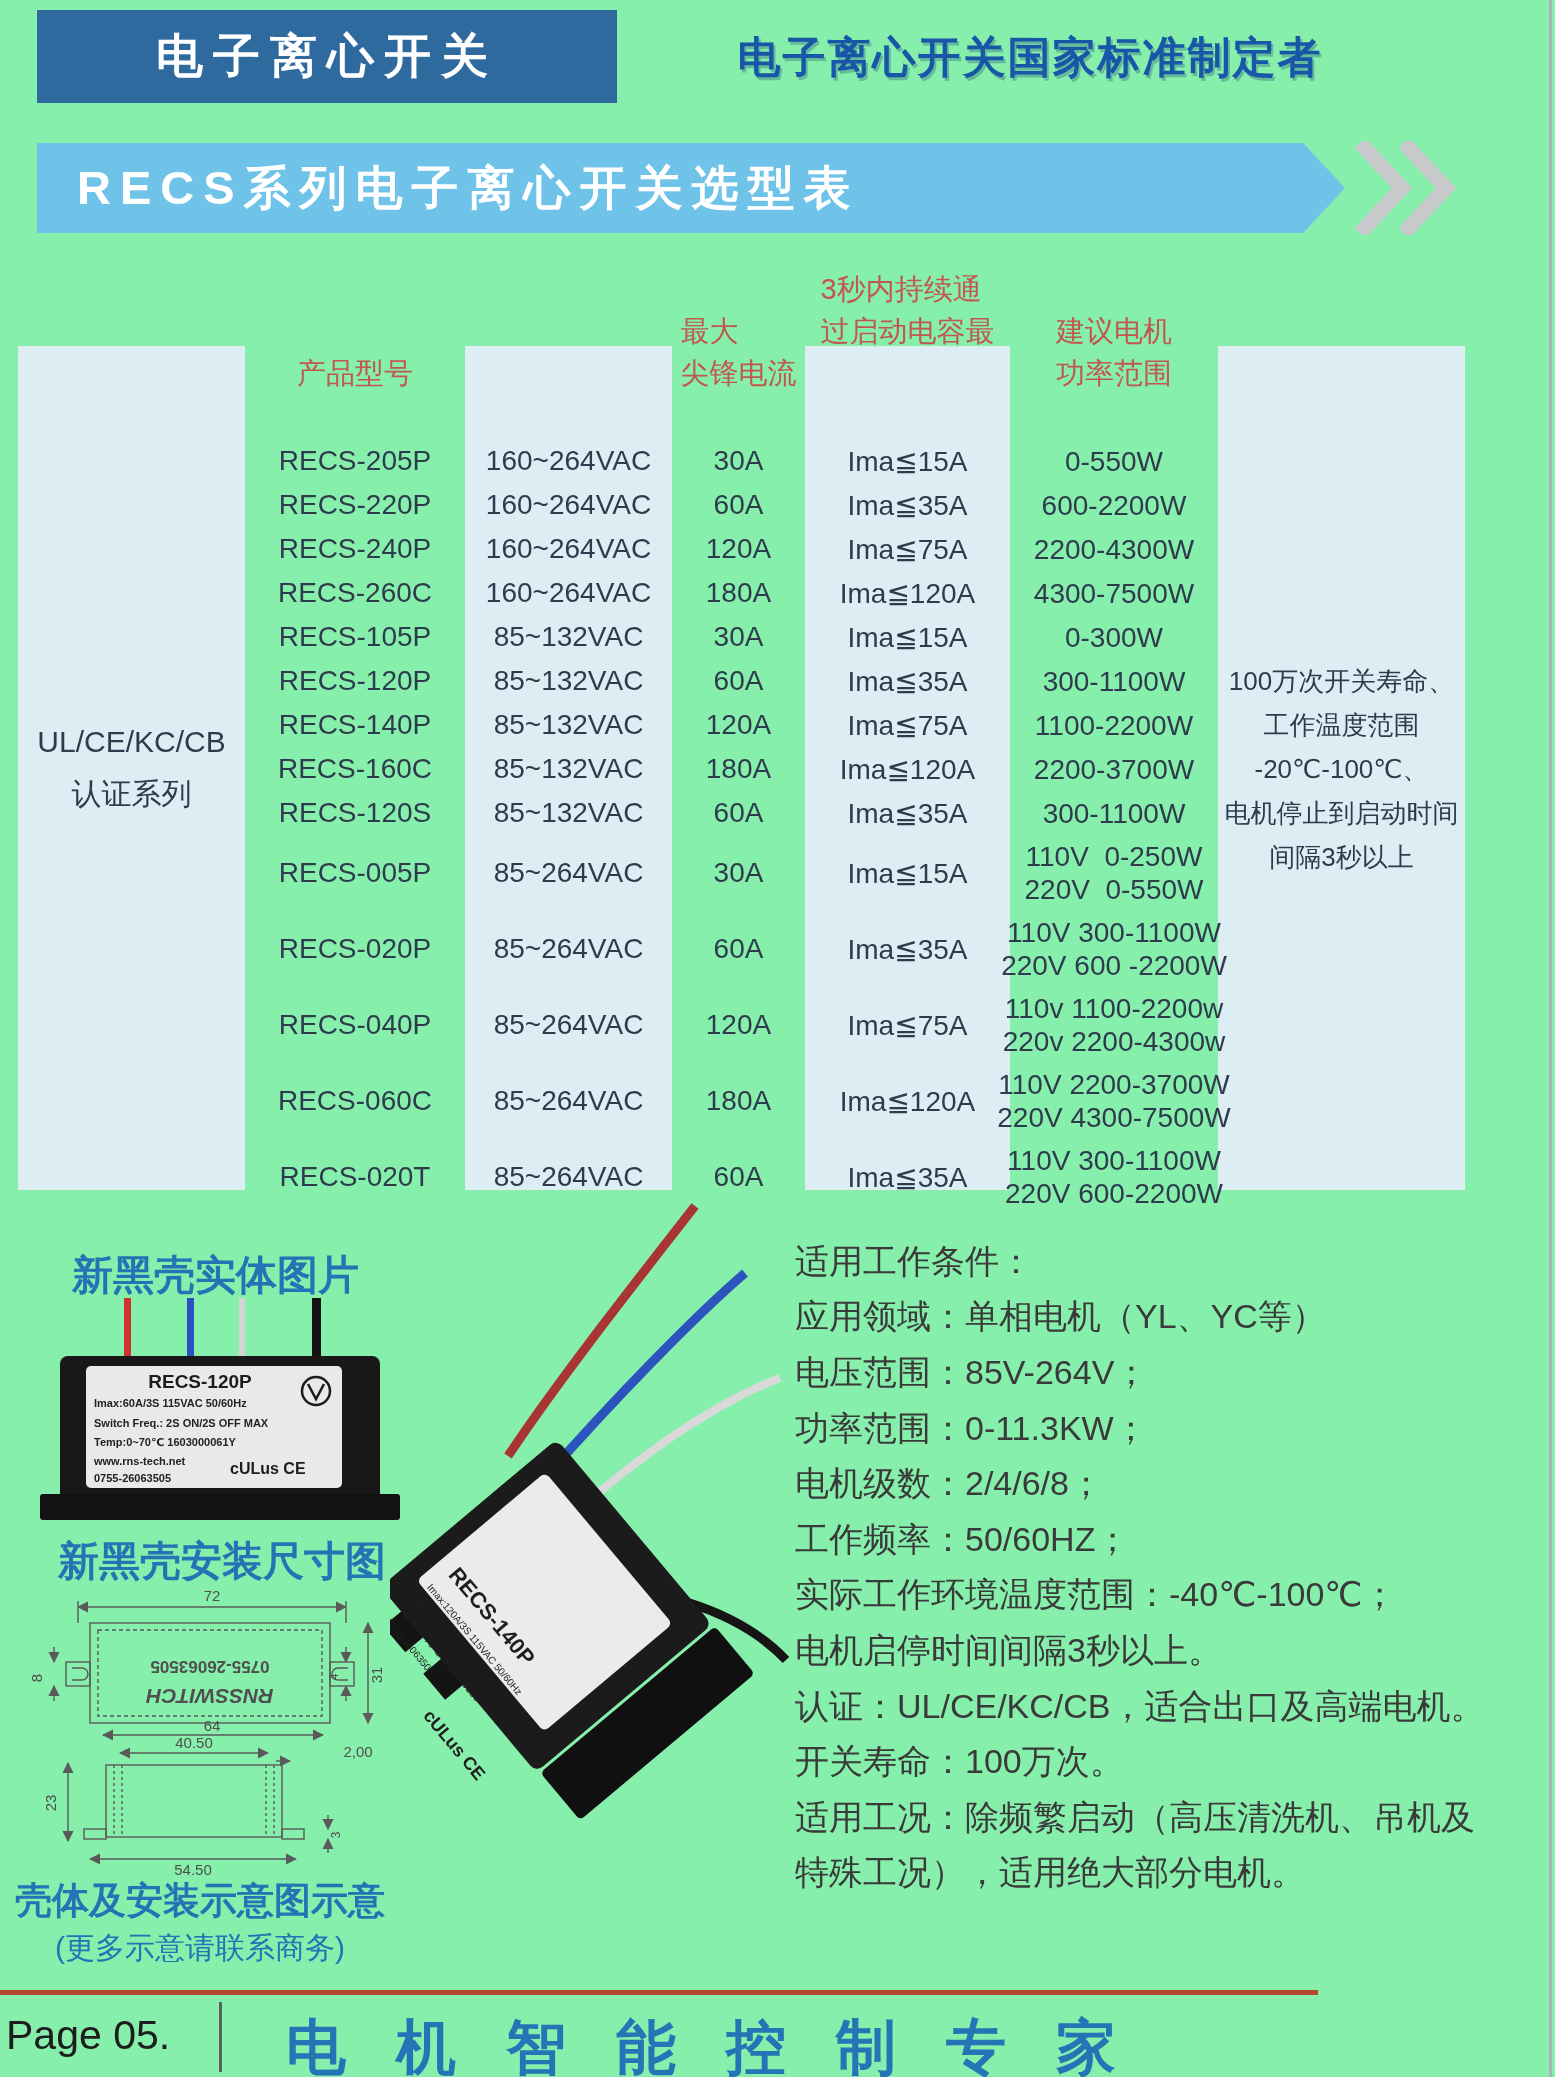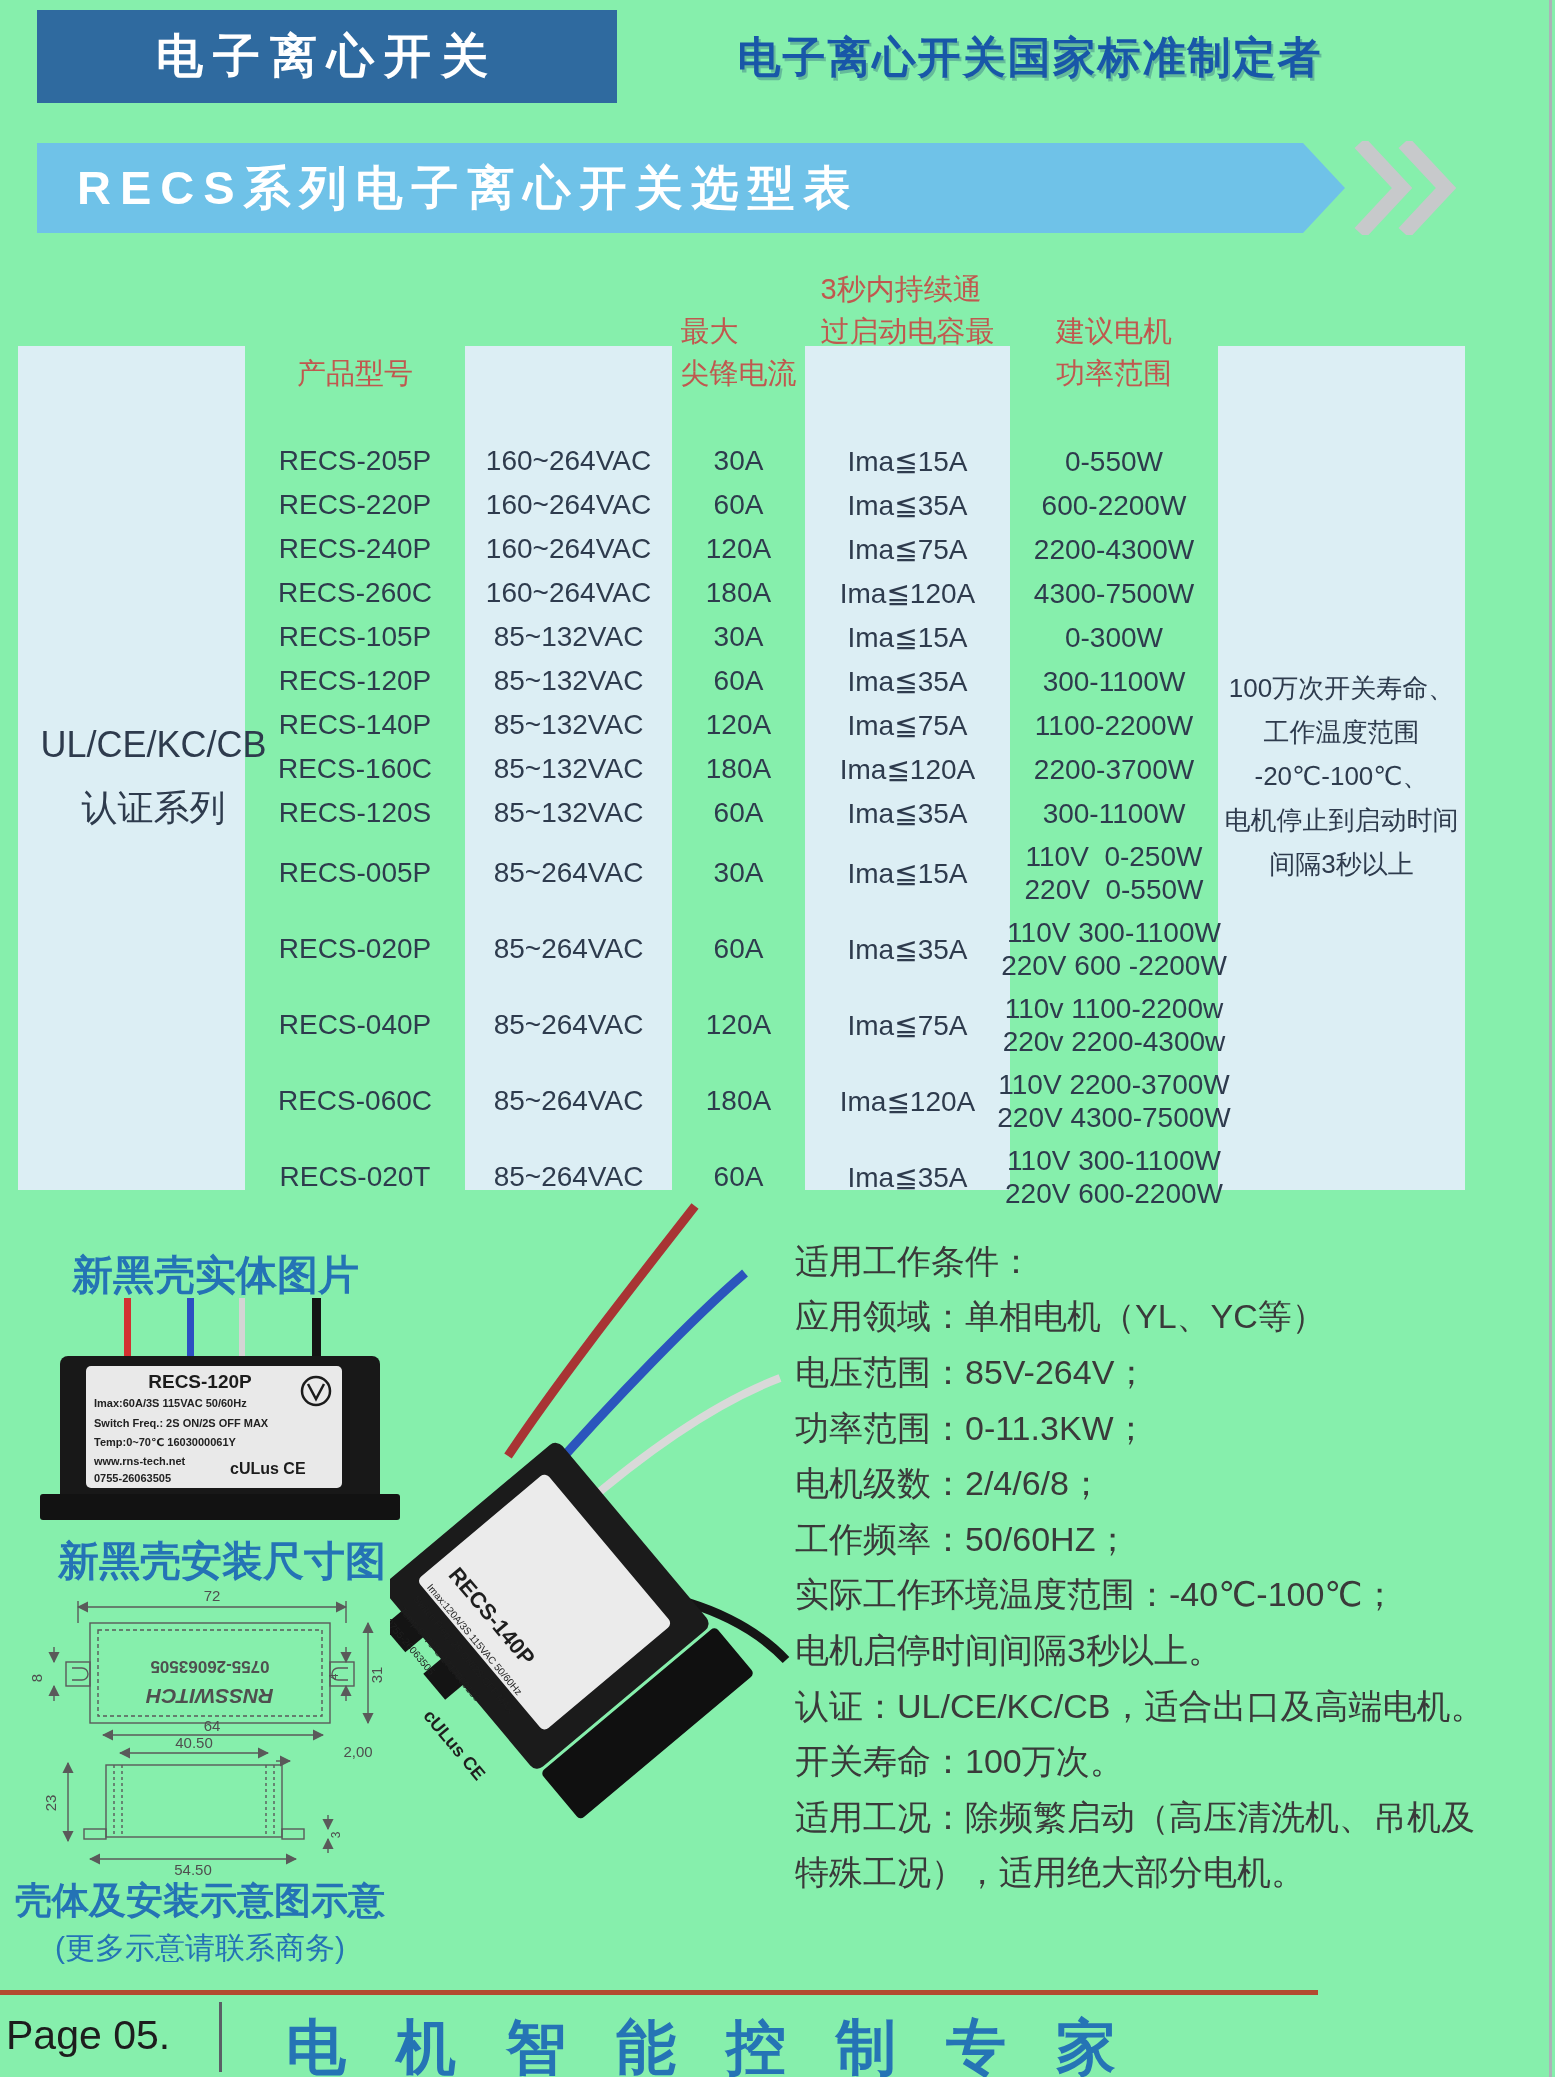--- a/index.html
+++ b/index.html
@@ -29,23 +29,23 @@
   .pre{white-space:pre-line;}
 
   .tbody{position:absolute;left:18px;top:346px;width:1447px;height:844px;color:#2e3b4d;}
   .stripe{position:absolute;top:0;bottom:0;background:#dceef4;}
   .s1{left:0;width:227px;} .s3{left:447px;width:207px;} .s5{left:787px;width:205px;} .s7{left:1200px;width:247px;}
   .rows{position:absolute;left:227px;top:70px;width:973px;margin-top:23px;}
   .trow{display:grid;grid-template-columns:220px 207px 133px 205px 208px;height:44px;}
   .trow.tall{height:76px;text-align:right;}
   .trow .c{display:flex;flex-direction:column;align-items:center;justify-content:center;font-size:28px;}
   .trow .c span{display:block;line-height:33px;white-space:pre;}
-  .catcell{position:absolute;left:0;top:8px;width:227px;height:100%;display:flex;align-items:center;
-           justify-content:center;text-align:center;font-size:36px;line-height:1.75;padding-left:22px;}
-  .condcell{position:absolute;left:1200px;top:8px;width:247px;height:100%;display:flex;align-items:center;
+  .catcell{position:absolute;left:0;top:0;width:227px;height:100%;display:flex;align-items:center;
+           justify-content:center;text-align:center;font-size:30px;line-height:1.75;}
+  .condcell{position:absolute;left:1200px;top:1px;width:247px;height:100%;display:flex;align-items:center;
             justify-content:center;text-align:center;font-size:26px;line-height:1.7;}
 
   
   .h-blue{position:absolute;color:#2473b5;font-weight:bold;}
   .photo1{position:absolute;left:40px;top:1298px;}
   .drawing{position:absolute;left:28px;top:1585px;}
   .photo2{position:absolute;left:390px;top:1198px;}
   .caption{position:absolute;left:10px;top:1882px;width:380px;text-align:center;color:#2473b5;
            font-weight:bold;font-size:37px;line-height:1.0;}
   .subcaption{position:absolute;left:10px;top:1928px;width:380px;text-align:center;color:#2473b5;

